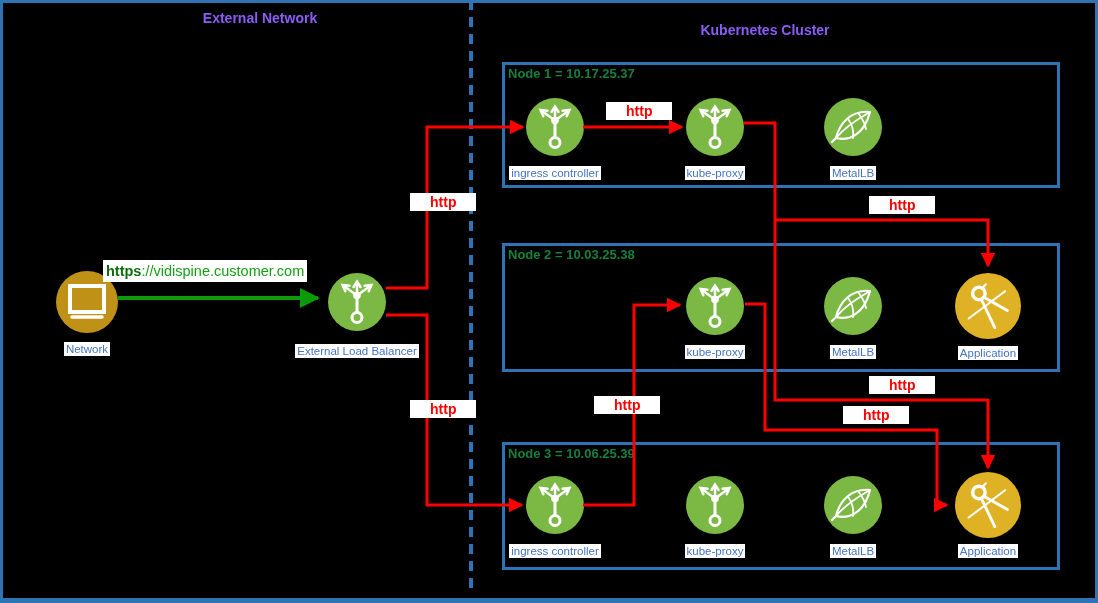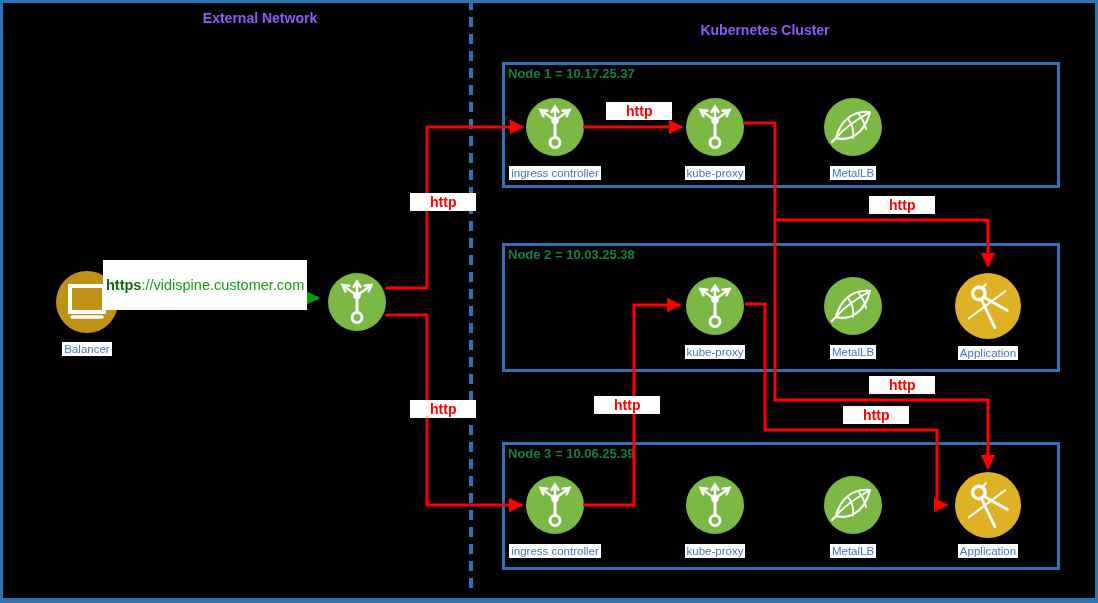--- a/index.html
+++ b/index.html
@@ -36,21 +36,21 @@
   .lbl .chip{
     display:inline-block;background:#FFFFFF;color:#4674C4;
     font-size:11.5px;line-height:14px;padding:0 2px;
   }
   .http-chip{
     position:absolute;z-index:6;background:#FFFFFF;color:#FF0000;
     font-weight:bold;font-size:14px;line-height:18px;padding:0 20px;
   }
   .url-chip{
     position:absolute;z-index:6;left:103px;top:260px;background:#FFFFFF;
-    font-size:14.5px;line-height:20px;padding:15px 3px;white-space:nowrap;
+    font-size:14.5px;line-height:20px;padding:1px 3px;white-space:nowrap;
   }
   .url-chip .scheme{color:#0B6E0B;font-weight:bold;}
   .url-chip .rest{color:#15A015;}
   .overlay{position:absolute;inset:0;z-index:5;pointer-events:none;}
   .glyph{stroke:#FFFFFF;fill:none;stroke-linecap:round;}
 </style>
 </head>
 <body>
 
 <div class="canvas">
@@ -91,37 +91,40 @@
 
   <div class="circle gold" style="left:56px;top:271px;width:62px;height:62px">
     <svg viewBox="0 0 62 62">
       <g class="glyph">
         <rect x="14" y="15" width="34" height="26" stroke-width="4"></rect>
         <line x1="16" y1="46" x2="46" y2="46" stroke-width="3.5"></line>
       </g>
     </svg>
   </div>
   <div class="lbl" style="left:-3px;top:339px">
-    <span class="chip">Balancer</span>
+    <span class="chip">Network</span>
   </div>
 
   <div class="circle green" style="left:328px;top:273px;width:58px;height:58px">
     <svg viewBox="0 0 58 58">
       <g class="glyph">
         <circle cx="29" cy="44.5" r="5" stroke-width="3"></circle>
         <line x1="29" y1="39.5" x2="29" y2="24" stroke-width="3"></line>
         <line x1="29" y1="22.5" x2="29" y2="10" stroke-width="2.5"></line>
         <line x1="29" y1="22.5" x2="15.5" y2="12.7" stroke-width="2.5"></line>
         <line x1="29" y1="22.5" x2="42.5" y2="12.7" stroke-width="2.5"></line>
         <path d="M25.5,14 L29,8.5 L32.5,14" stroke-width="2.5"></path>
         <path d="M17.3,18.3 L14.5,12 L21.5,12.7" stroke-width="2.5"></path>
         <path d="M40.7,18.3 L43.5,12 L36.5,12.7" stroke-width="2.5"></path>
         <circle cx="29" cy="22.5" r="3.8" fill="#FFFFFF" stroke="none"></circle>
       </g>
     </svg>
+  </div>
+  <div class="lbl" style="left:267px;top:341px">
+    <span class="chip">External Load Balancer</span>
   </div>
 
   <div class="url-chip">
     <span class="scheme">https</span><span class="rest">://vidispine.customer.com</span>
   </div>
 
   <div class="circle green" style="left:526px;top:98px;width:58px;height:58px">
     <svg viewBox="0 0 58 58">
       <g class="glyph">
         <circle cx="29" cy="44.5" r="5" stroke-width="3"></circle>

